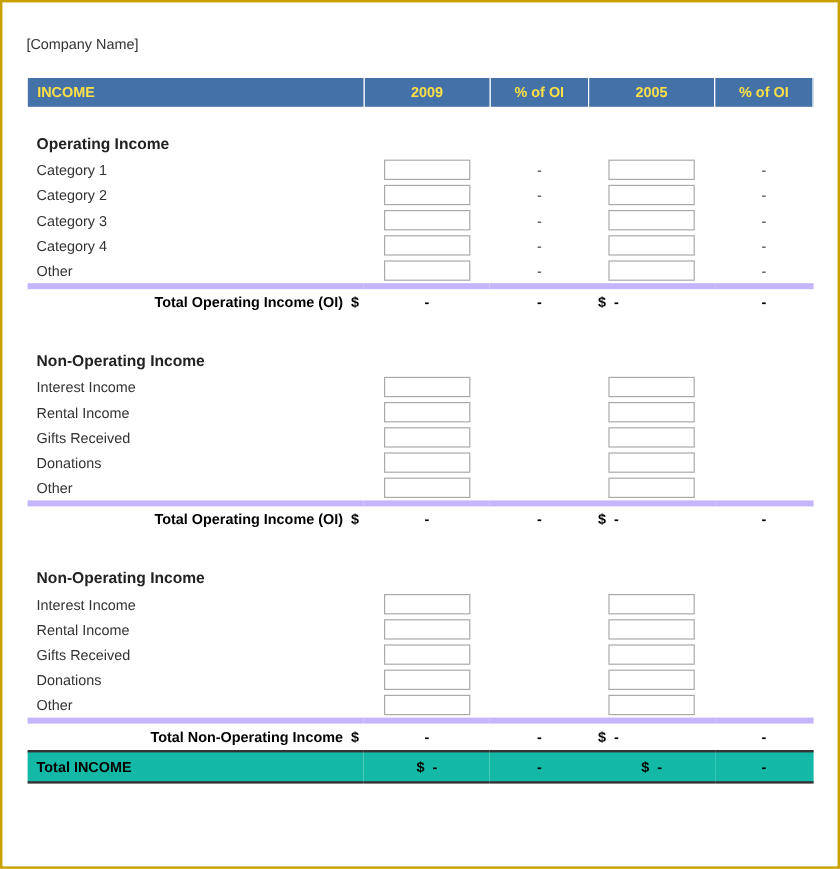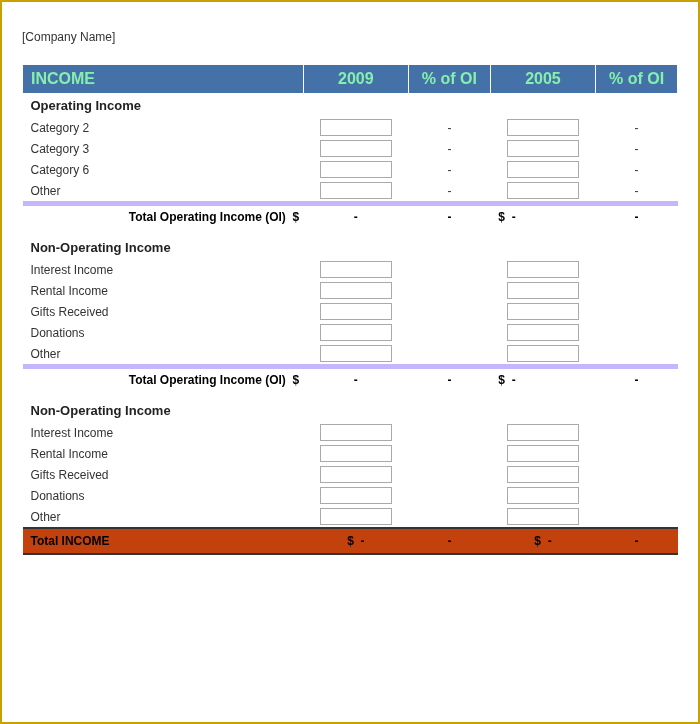--- a/index.html
+++ b/index.html
@@ -19,48 +19,48 @@
       color: #333;
       margin-bottom: 20px;
       margin-top: 12px;
     }
     .main-table {
       width: 100%;
       border-collapse: collapse;
     }
     .header-row td {
       background-color: #4472a8;
-      color: #86efac;
-      font-weight: bold;
-      font-size: 16px;
+      color: #fde047;
+      font-weight: bold;
+      font-size: 12px;
       padding: 5px 8px;
       border: 1px solid #fff;
     }
     .section-title td {
       font-weight: bold;
       font-size: 13px;
-      padding: 4px 8px 4px 8px;
+      padding: 22px 8px 4px 8px;
       color: #222;
     }
     .data-row td {
       padding: 2px 8px;
       color: #333;
       font-size: 12px;
     }
     .total-row td {
       font-weight: bold;
       font-size: 12px;
       padding: 4px 8px;
       border-top: 5px solid #c4b5fd;
     }
     .grand-total-row td {
       font-weight: bold;
       font-size: 12px;
       padding: 5px 8px;
-      background-color: #c2410c;
+      background-color: #14b8a6;
       border-top: 2px solid #333;
       border-bottom: 2px solid #333;
       margin-left: 28px;
     }
     td.col-label { width: 240px; }
     td.col-2012 { width: 90px; text-align: center; }
     td.col-pct1 { width: 70px; text-align: center; }
     td.col-2013 { width: 90px; text-align: center; }
     td.col-pct2 { width: 70px; text-align: center; }
     input[type=text] {
@@ -89,35 +89,42 @@
       <td class="col-2012">2009</td>
       <td class="col-pct1">% of OI</td>
       <td class="col-2013">2005</td>
       <td class="col-pct2">% of OI</td>
     </tr>
 
     <tr class="section-title">
       <td colspan="5">Operating Income</td>
     </tr>
     <tr class="data-row">
+      <td class="col-label">Category 1</td>
+      <td class="col-2012"><input type="text" style=""></td>
+      <td class="col-pct1">-</td>
+      <td class="col-2013"><input type="text" style=""></td>
+      <td class="col-pct2">-</td>
+    </tr>
+    <tr class="data-row">
       <td class="col-label">Category 2</td>
       <td class="col-2012"><input type="text" style=""></td>
       <td class="col-pct1">-</td>
       <td class="col-2013"><input type="text" style=""></td>
       <td class="col-pct2">-</td>
     </tr>
     <tr class="data-row">
       <td class="col-label">Category 3</td>
       <td class="col-2012"><input type="text" style=""></td>
       <td class="col-pct1">-</td>
       <td class="col-2013"><input type="text" style=""></td>
       <td class="col-pct2">-</td>
     </tr>
     <tr class="data-row">
-      <td class="col-label">Category 6</td>
+      <td class="col-label">Category 4</td>
       <td class="col-2012"><input type="text" style=""></td>
       <td class="col-pct1">-</td>
       <td class="col-2013"><input type="text" style=""></td>
       <td class="col-pct2">-</td>
     </tr>
     <tr class="data-row">
       <td class="col-label">Other</td>
       <td class="col-2012"><input type="text" style=""></td>
       <td class="col-pct1">-</td>
       <td class="col-2013"><input type="text" style=""></td>
@@ -215,20 +222,27 @@
       <td class="col-pct1"></td>
       <td class="col-2013"><input type="text" style=""></td>
       <td class="col-pct2"></td>
     </tr>
     <tr class="data-row">
       <td class="col-label">Other</td>
       <td class="col-2012"><input type="text" style=""></td>
       <td class="col-pct1"></td>
       <td class="col-2013"><input type="text" style=""></td>
       <td class="col-pct2"></td>
+    </tr>
+    <tr class="total-row">
+      <td class="col-label" style="text-align:right; padding-right:4px;"><span>Total Non-Operating Income</span> &nbsp;$</td>
+      <td class="col-2012">-</td>
+      <td class="col-pct1">-</td>
+      <td class="col-2013" style="text-align:left;">$ &nbsp;<span>-</span></td>
+      <td class="col-pct2">-</td>
     </tr>
 
     <tr class="grand-total-row">
       <td class="col-label">Total INCOME</td>
       <td class="col-2012">
         <span>$</span>&nbsp;
         <span>-</span>
       </td>
       <td class="col-pct1">-</td>
       <td class="col-2013">

